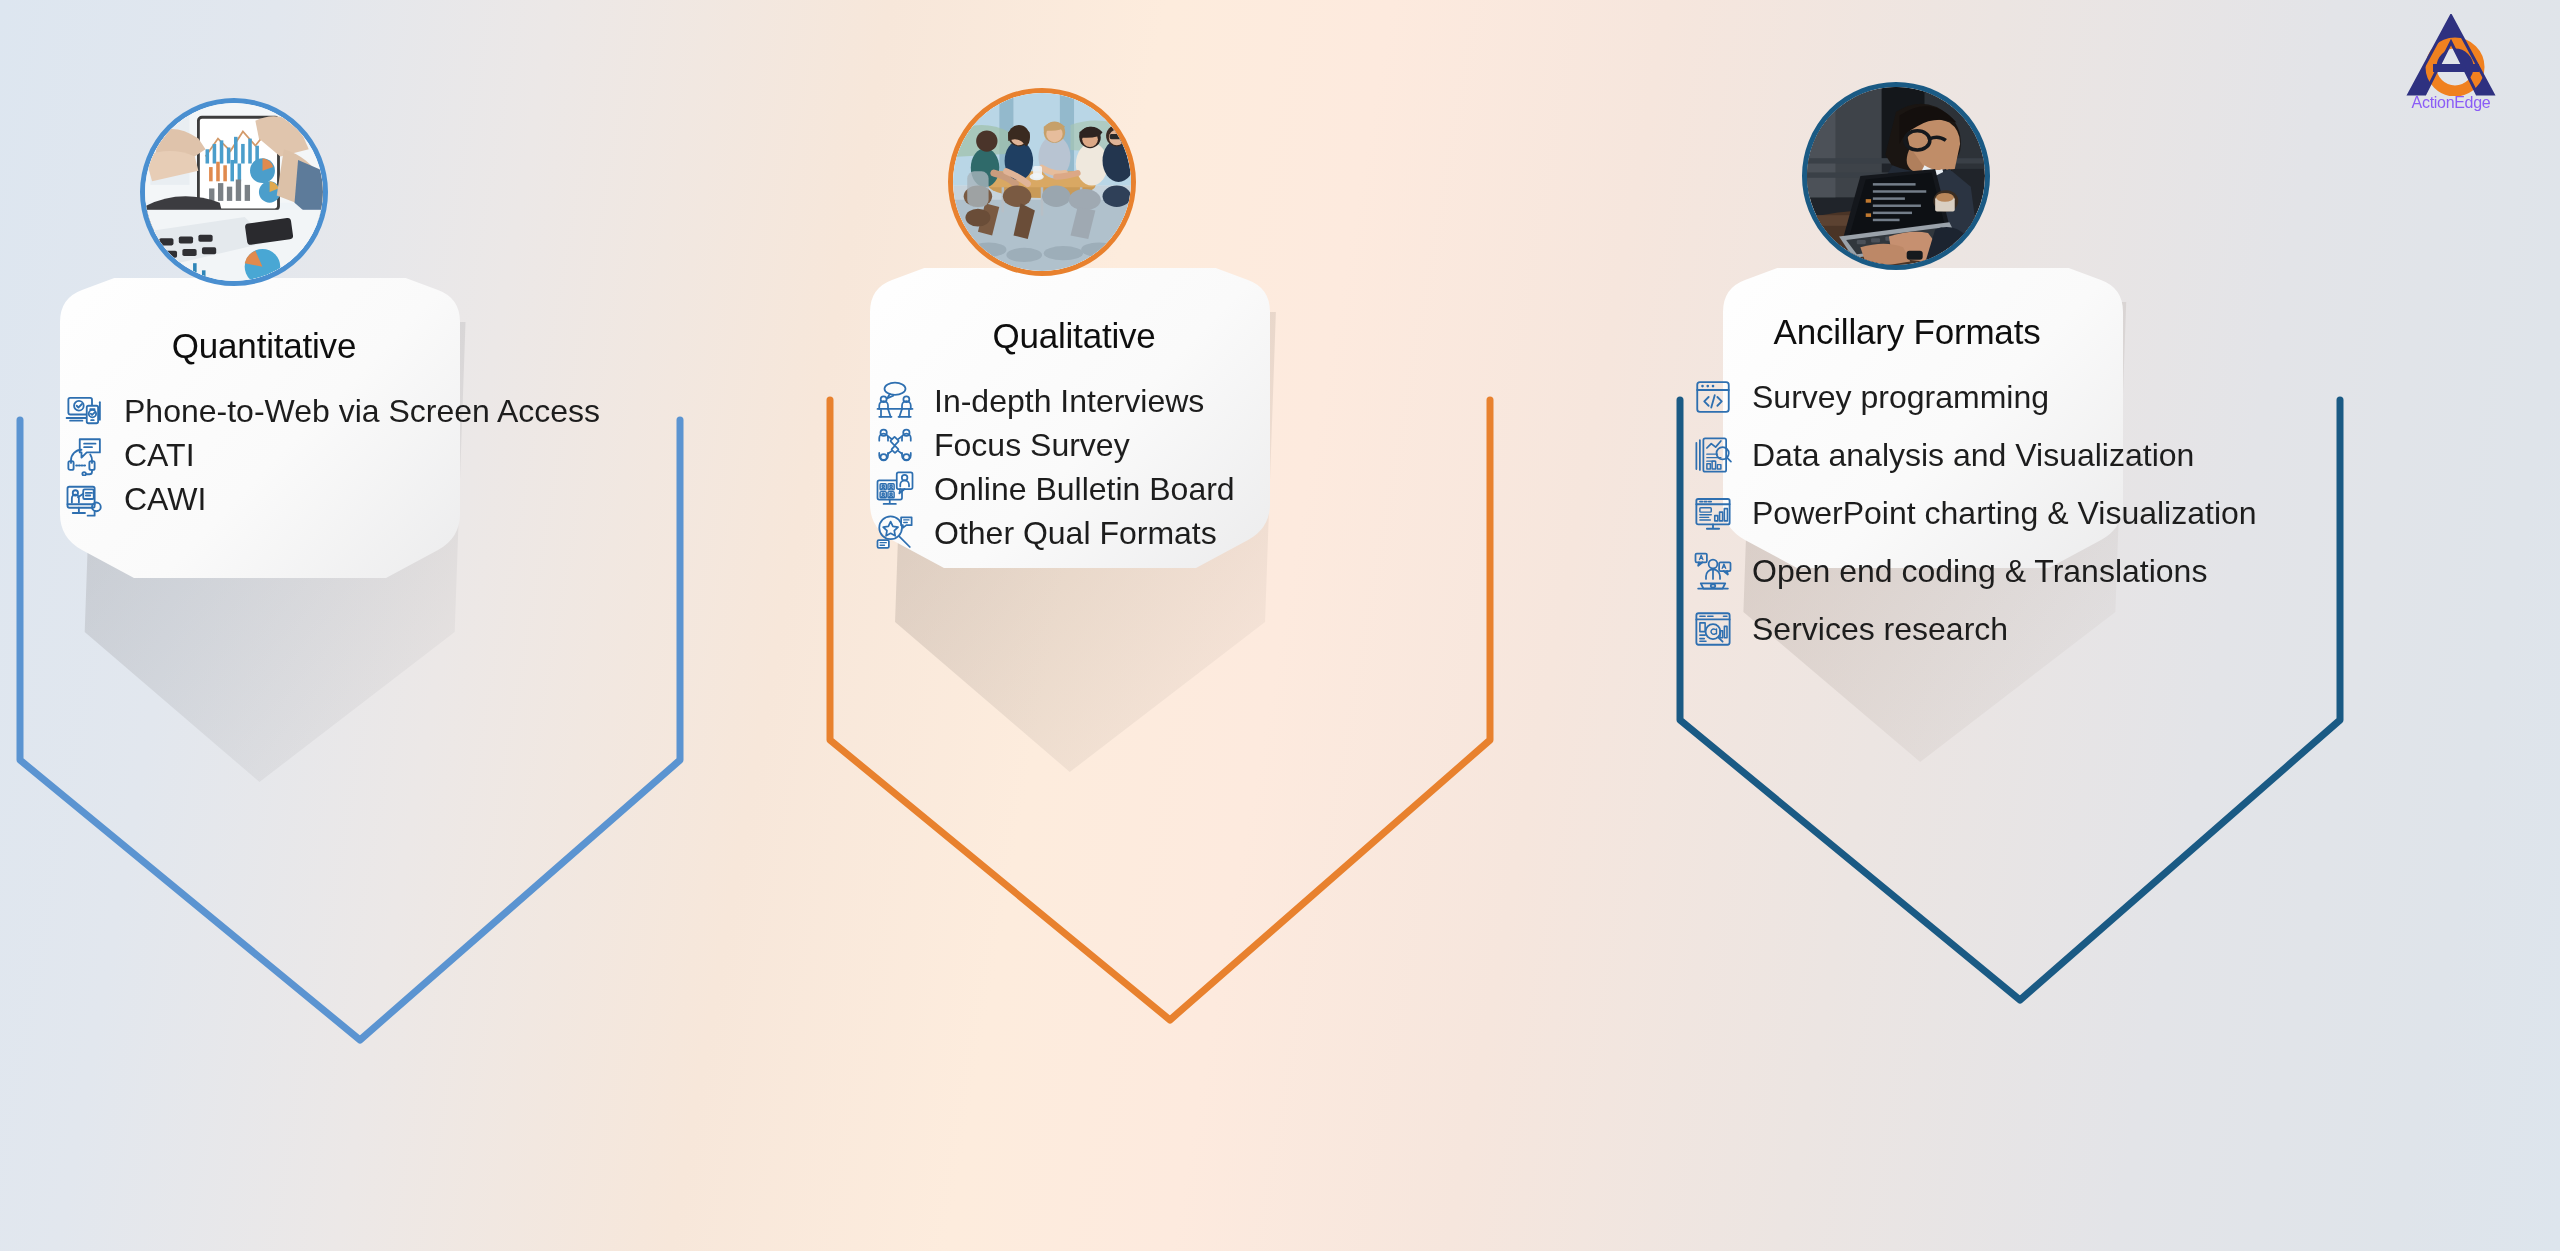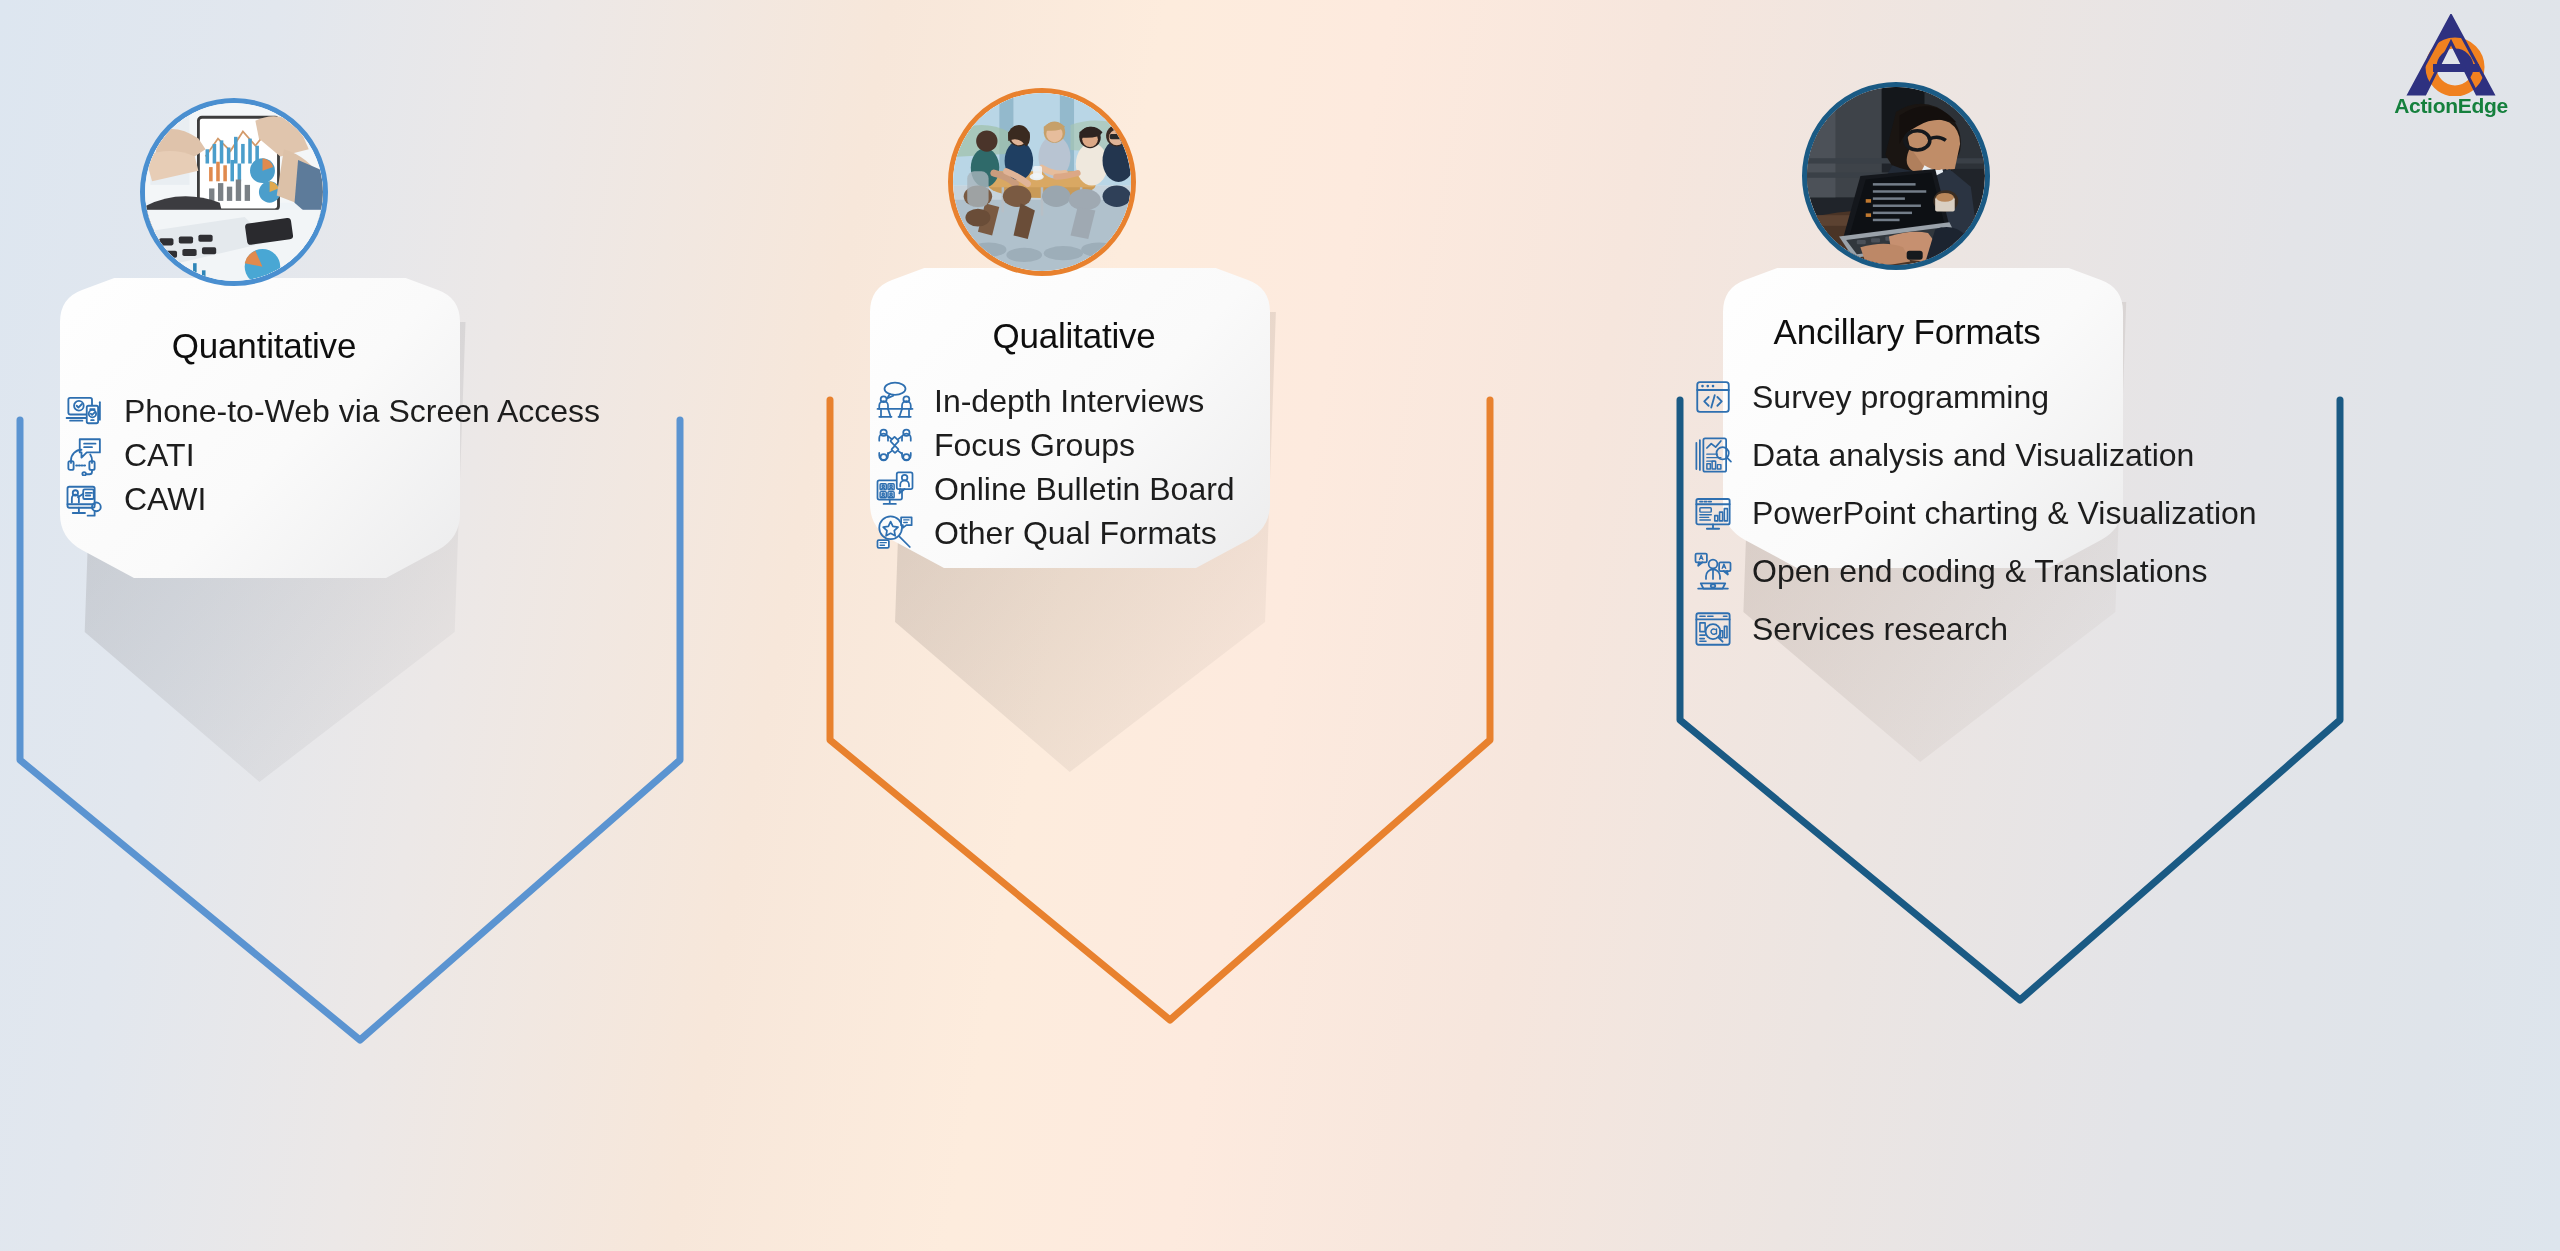--- a/index.html
+++ b/index.html
@@ -21,21 +21,21 @@
         #dfe4ea 94%,
         #dde5ed 100%);
   }
 
   #stage { position:relative; width:2560px; height:1251px; }
 
   
   .logo { position:absolute; top:14px; right:44px; width:130px; text-align:center;
           user-select:none; }
   .logo-mark { position:relative; width:96px; height:82px; margin:0 auto; }
-  .logo-name { font-size:21px; font-weight:bold; color:#15803d; letter-spacing:-0.3px;
+  .logo-name { font-size:16px; font-weight:normal; color:#8b5cf6; letter-spacing:-0.3px;
                margin-top:-2px; }
 
   
   .col { position:absolute; top:0; width:780px; height:1251px; }
   .col-1 { left:-20px; }
   .col-2 { left:790px; }
   .col-3 { left:1620px; }
 
   
   .outline { position:absolute; left:0; top:0; width:780px; height:1251px;
@@ -400,21 +400,21 @@
                 <path d="M32 19v-3a5 5 0 0 1 10 0v3"></path>
               <circle cx="11" cy="38" r="3.6"></circle>
                 <path d="M6 33v3a5 5 0 0 0 10 0v-3"></path>
               <circle cx="37" cy="38" r="3.6"></circle>
                 <path d="M32 33v3a5 5 0 0 0 10 0v-3"></path>
               <rect x="20" y="16" width="7" height="7" rx="1" transform="rotate(45 23.5 19.5)"></rect>
               <rect x="21" y="26" width="6" height="6" rx="1" transform="rotate(45 24 29)"></rect>
               <path d="M16 14l4 3M32 14l-4 3M16 34l4-3M32 34l-4-3"></path>
             </svg>
           </span>
-          <span class="item-label">Focus Groups</span>
+          <span class="item-label">Focus Survey</span>
         </div>
 
         <div class="item">
           <span class="item-icon">
             <svg viewBox="0 0 48 48" fill="none" stroke="#2e6fb0" stroke-width="2" stroke-linecap="round" stroke-linejoin="round">
               <rect x="4" y="14" width="28" height="22" rx="2"></rect>
               <path d="M18 36v5M11 41h14"></path>
               <g stroke-width="1.7">
                 <rect x="7" y="18" width="7" height="7" rx="1"></rect>
                   <rect x="16" y="18" width="7" height="7" rx="1"></rect>

